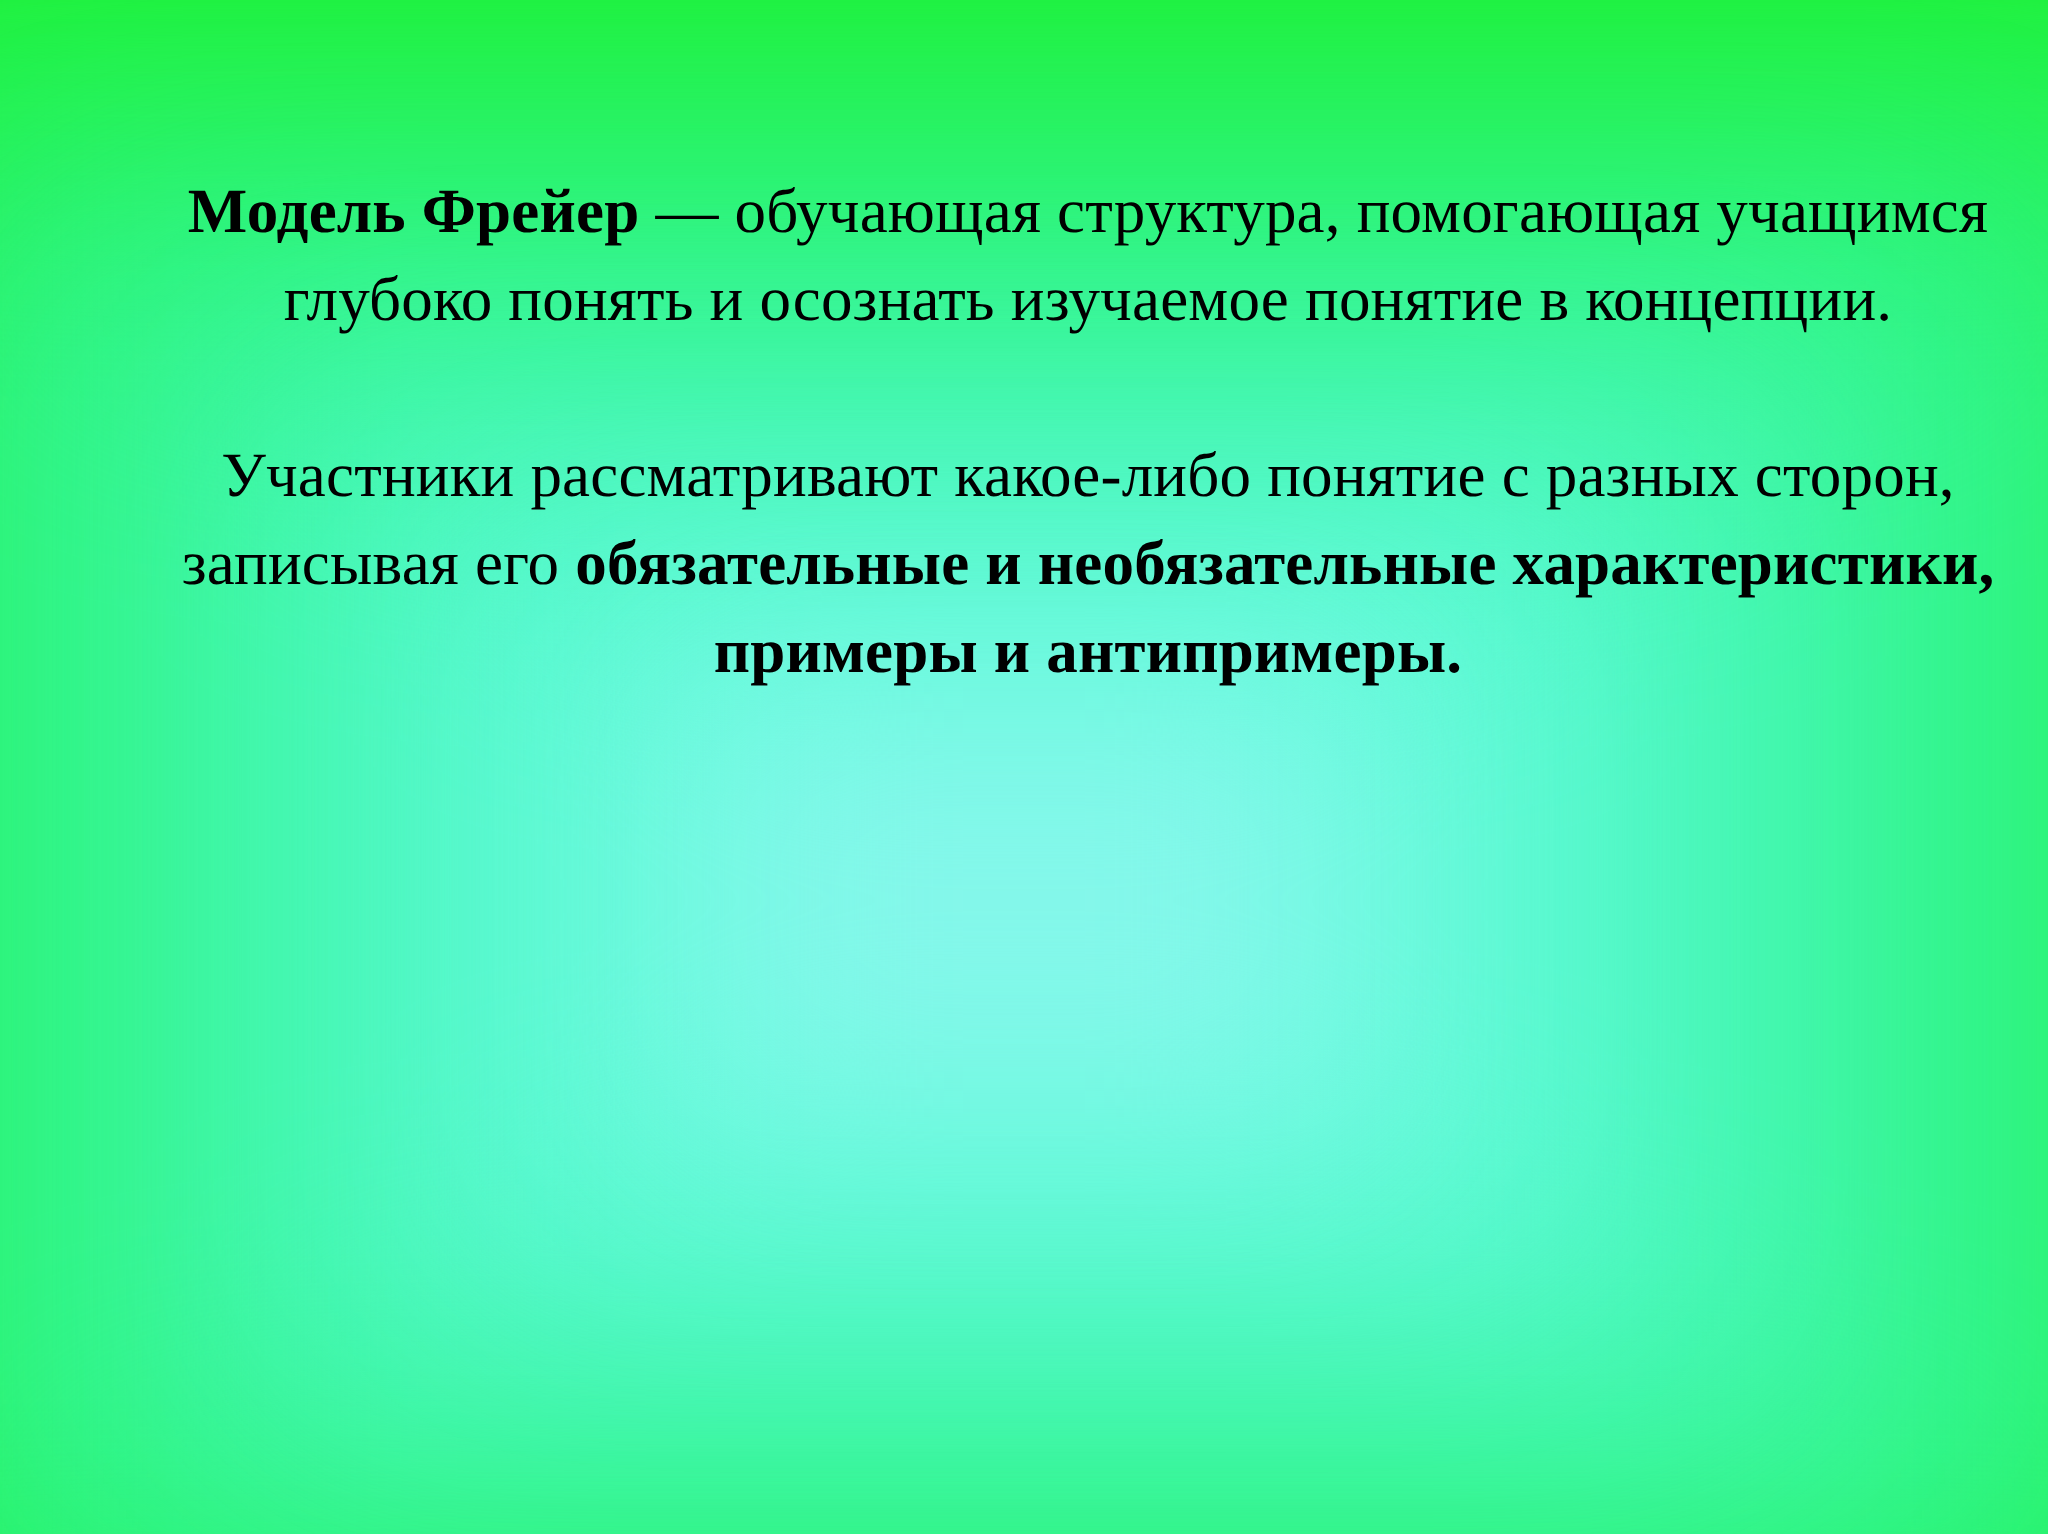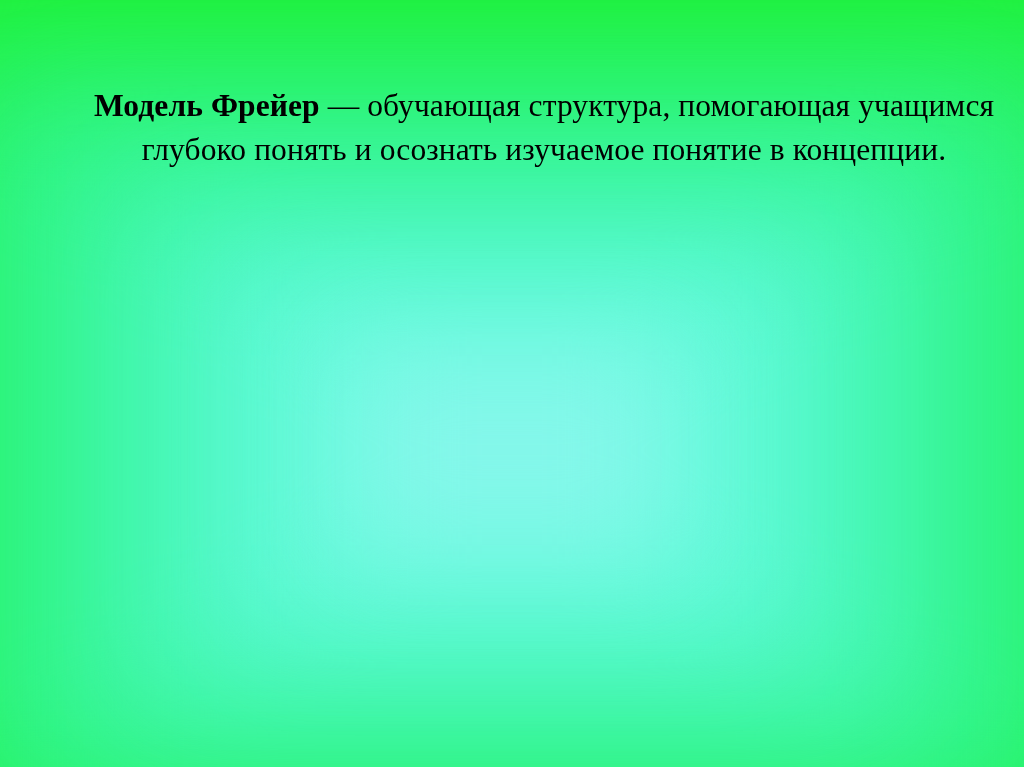--- a/index.html
+++ b/index.html
@@ -106,16 +106,19 @@
 
   <div id="content">
     <div class="text-block">
 
       <p class="para">
         <span class="b">Модель Фрейер</span><span> — обучающая структура, помогающая учащимся глубоко понять и осознать изучаемое понятие в концепции.</span>
       </p>
 
       <div class="para-gap"></div>
 
+      <p class="para">
+        <span>Участники рассматривают какое-либо понятие с разных сторон, записывая его </span><span class="b">обязательные и необязательные характеристики, примеры и антипримеры.</span>
+      </p>
 
     </div>
   </div>
 </div>
 
 </body></html>

